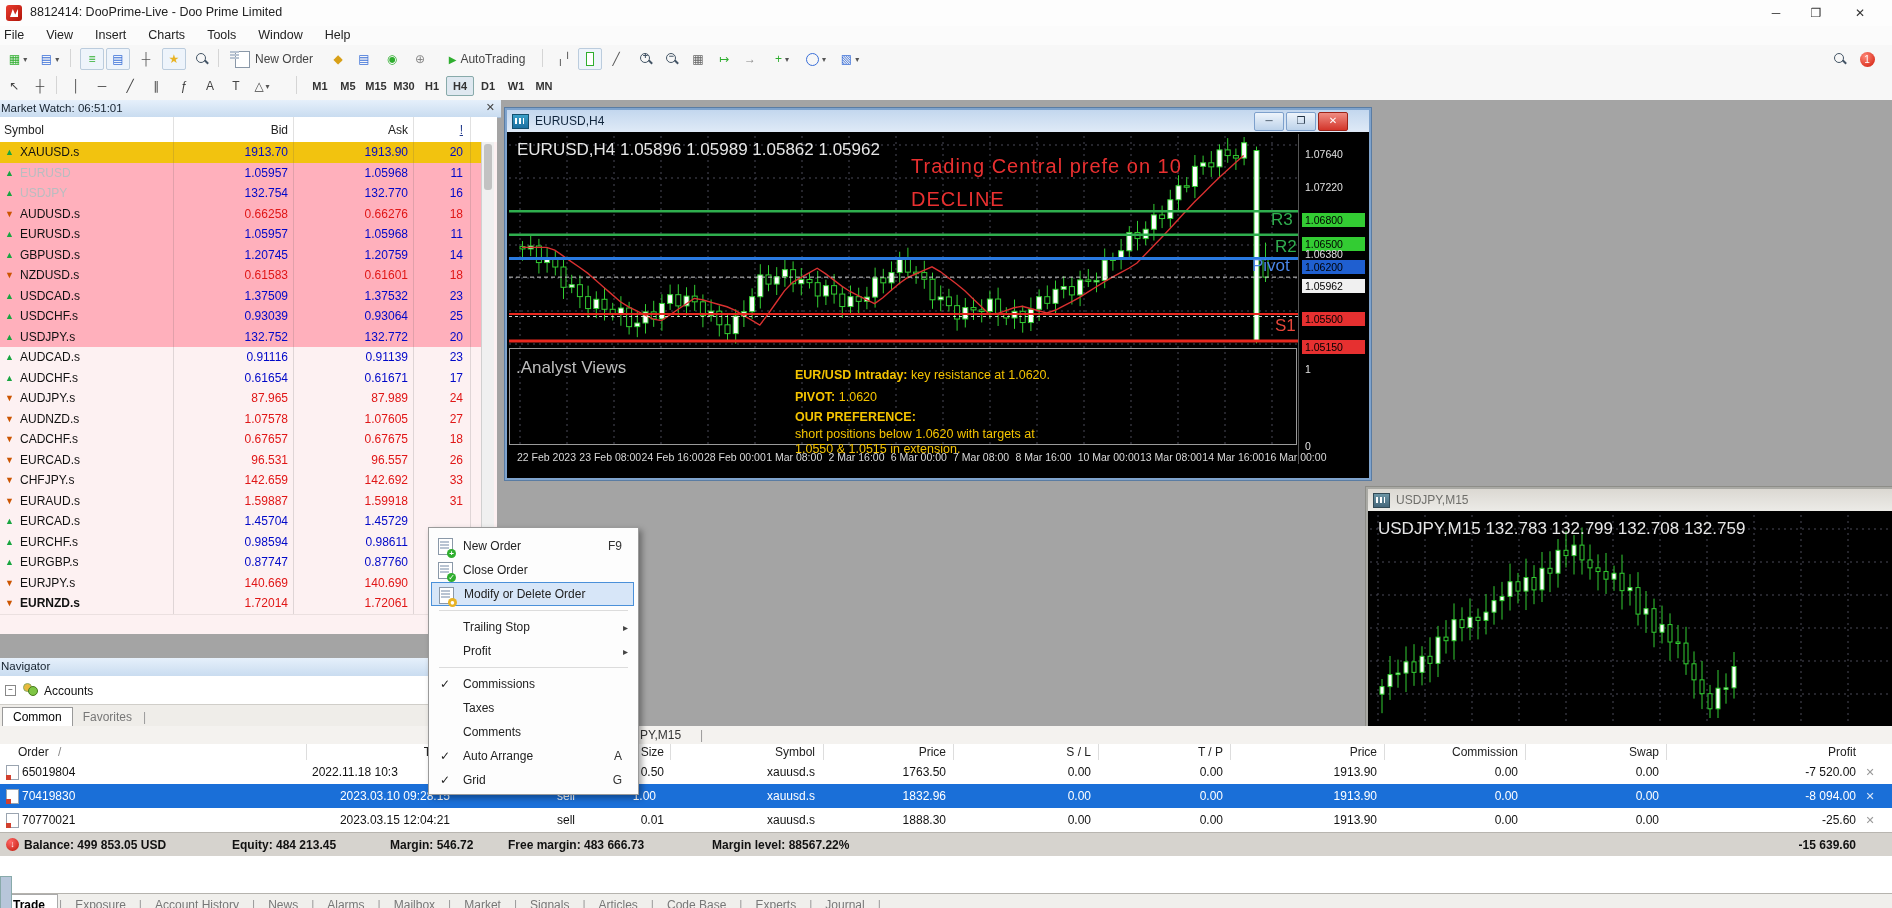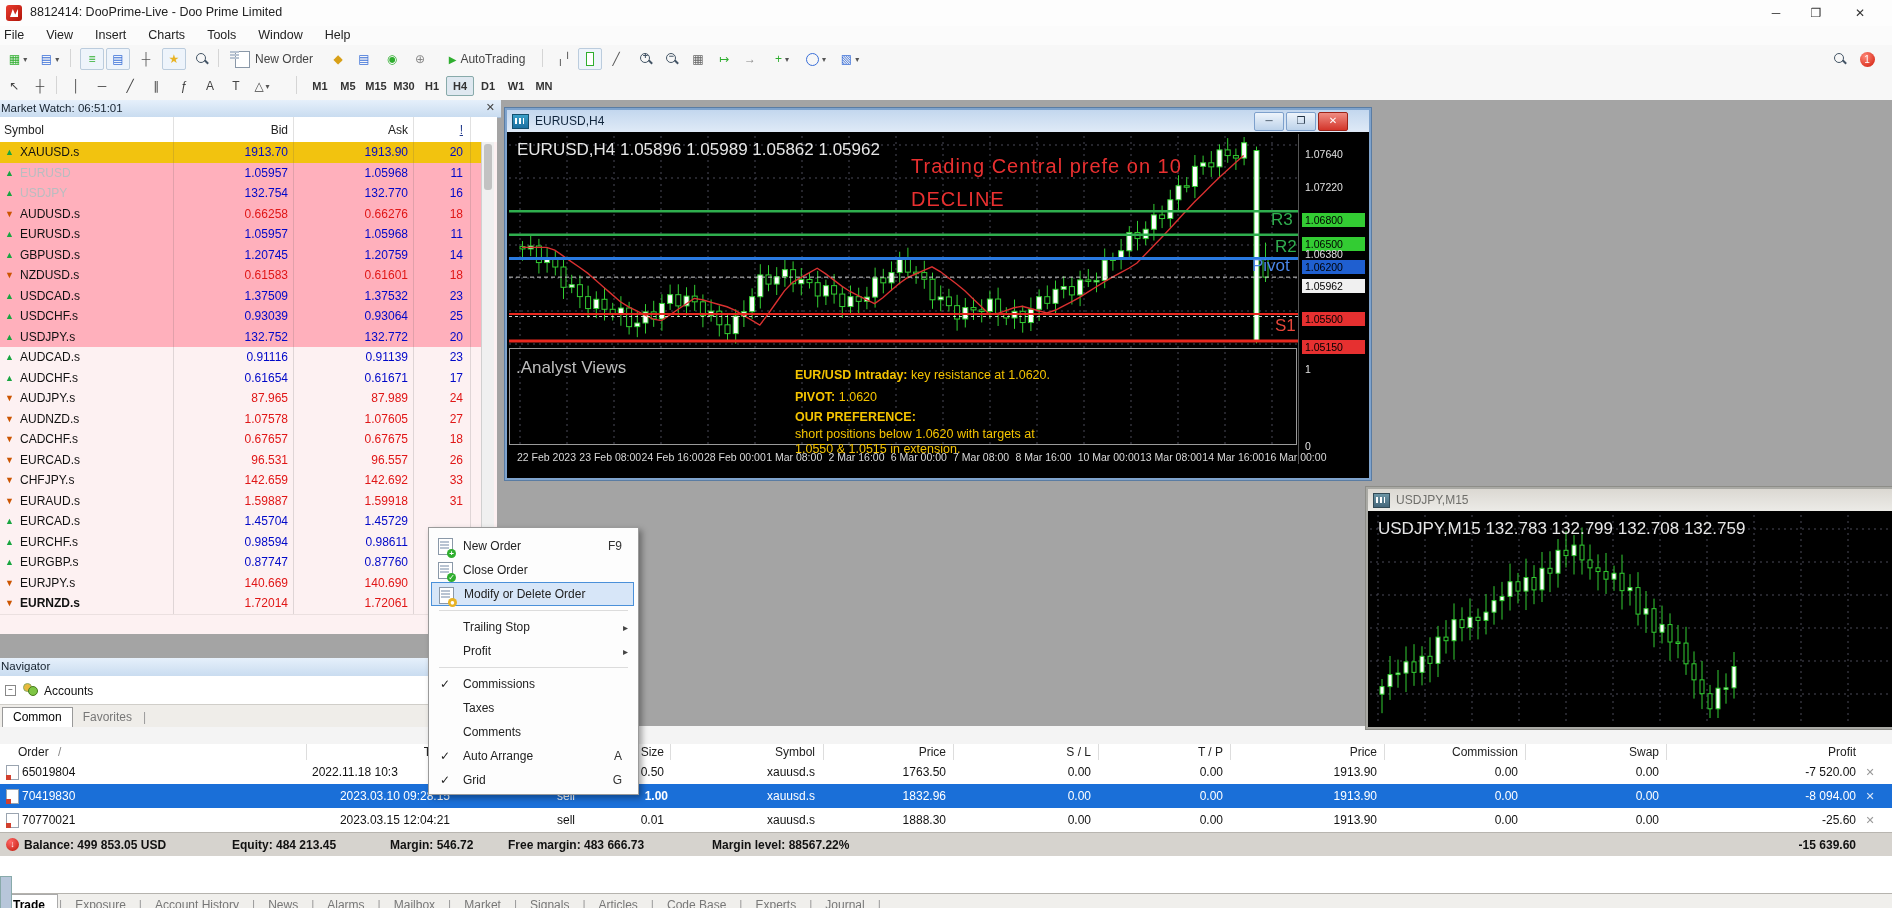--- a/index.html
+++ b/index.html
@@ -909,20 +909,24 @@
           <line x1="348" y1="157.01196568251953" x2="348" y2="205" stroke="#32cd32" stroke-width="1"></line>
           <rect x="346" y="175.20771914916588" width="4" height="20.598506390908824" fill="#fff" stroke="#32cd32" stroke-width="1"></rect>
           <line x1="356" y1="160.35841829174922" x2="356" y2="190.69942790573714" stroke="#32cd32" stroke-width="1"></line>
           <rect x="354" y="174.84544668880994" width="4" height="1.5" fill="#fff" stroke="#32cd32" stroke-width="1"></rect>
           <line x1="364" y1="138.99852886959502" x2="364" y2="185.56283552608159" stroke="#32cd32" stroke-width="1"></line>
           <rect x="362" y="153.50973827840926" width="4" height="21.335708410400684" fill="#fff" stroke="#32cd32" stroke-width="1"></rect>
         </svg></div>
     <span class="charttext" style="left:10px;top:30px">USDJPY,M15 132.783 132.799 132.708 132.759</span>
   </div>
 
+  <div class="abs" style="left:0;top:726px;width:1892px;height:18px;background:#f4f2ef;border-bottom:1px solid #cfcdc8">
+    <span class="abs" style="left:640px;top:2px;color:#333">PY,M15</span>
+    <span class="abs" style="left:700px;top:2px;color:#999">|</span>
+  </div>
 
   <div class="abs thead" id="tblhead" style="left:0;top:744px;width:1892px;height:16px">
       <span class="tcell" style="left: 18px; height: 16px;">Order</span>
       <span class="tcell" style="left: 58px; height: 16px; color: rgb(136, 136, 136);">/</span>
       <span class="tcell" style="left: 290px; width: 160px; height: 16px; justify-content: flex-end;">Time</span>
       <span class="tcell" style="left: 415px; width: 160px; height: 16px; justify-content: flex-end;">Type</span>
       <span class="tcell" style="left: 504px; width: 160px; height: 16px; justify-content: flex-end;">Size</span>
       <span class="tcell" style="left: 655px; width: 160px; height: 16px; justify-content: flex-end;">Symbol</span>
       <span class="tcell" style="left: 786px; width: 160px; height: 16px; justify-content: flex-end;">Price</span>
       <span class="tcell" style="left: 931px; width: 160px; height: 16px; justify-content: flex-end;">S / L</span>
@@ -958,21 +962,21 @@
         <span class="tcell" style="left: 1318px; width: 200px; justify-content: flex-end;">0.00</span>
         <span class="tcell" style="left: 1459px; width: 200px; justify-content: flex-end;">0.00</span>
         <span class="tcell" style="left: 1656px; width: 200px; justify-content: flex-end;">-7 520.00</span>
         <span class="rowx">✕</span>
       </div>
       <div class="trow sel" style="top: 24px;">
         <span class="docic"></span>
         <span class="tcell" style="left: 22px;">70419830</span>
         <span class="tcell" style="left: 250px; width: 200px; justify-content: flex-end;">2023.03.10 09:28:15</span>
         <span class="tcell" style="left: 375px; width: 200px; justify-content: flex-end;">sell</span>
-        <span class="tcell" style="left: 468px; width: 200px; justify-content: flex-end; font-weight: bold;">1.00</span>
+        <span class="tcell" style="left: 456px; width: 200px; justify-content: flex-end;">1.00</span>
         <span class="tcell" style="left: 615px; width: 200px; justify-content: flex-end;">xauusd.s</span>
         <span class="tcell" style="left: 746px; width: 200px; justify-content: flex-end;">1832.96</span>
         <span class="tcell" style="left: 891px; width: 200px; justify-content: flex-end;">0.00</span>
         <span class="tcell" style="left: 1023px; width: 200px; justify-content: flex-end;">0.00</span>
         <span class="tcell" style="left: 1177px; width: 200px; justify-content: flex-end;">1913.90</span>
         <span class="tcell" style="left: 1318px; width: 200px; justify-content: flex-end;">0.00</span>
         <span class="tcell" style="left: 1459px; width: 200px; justify-content: flex-end;">0.00</span>
         <span class="tcell" style="left: 1656px; width: 200px; justify-content: flex-end;">-8 094.00</span>
         <span class="rowx" style="color: rgb(216, 230, 248);">✕</span>
       </div>

